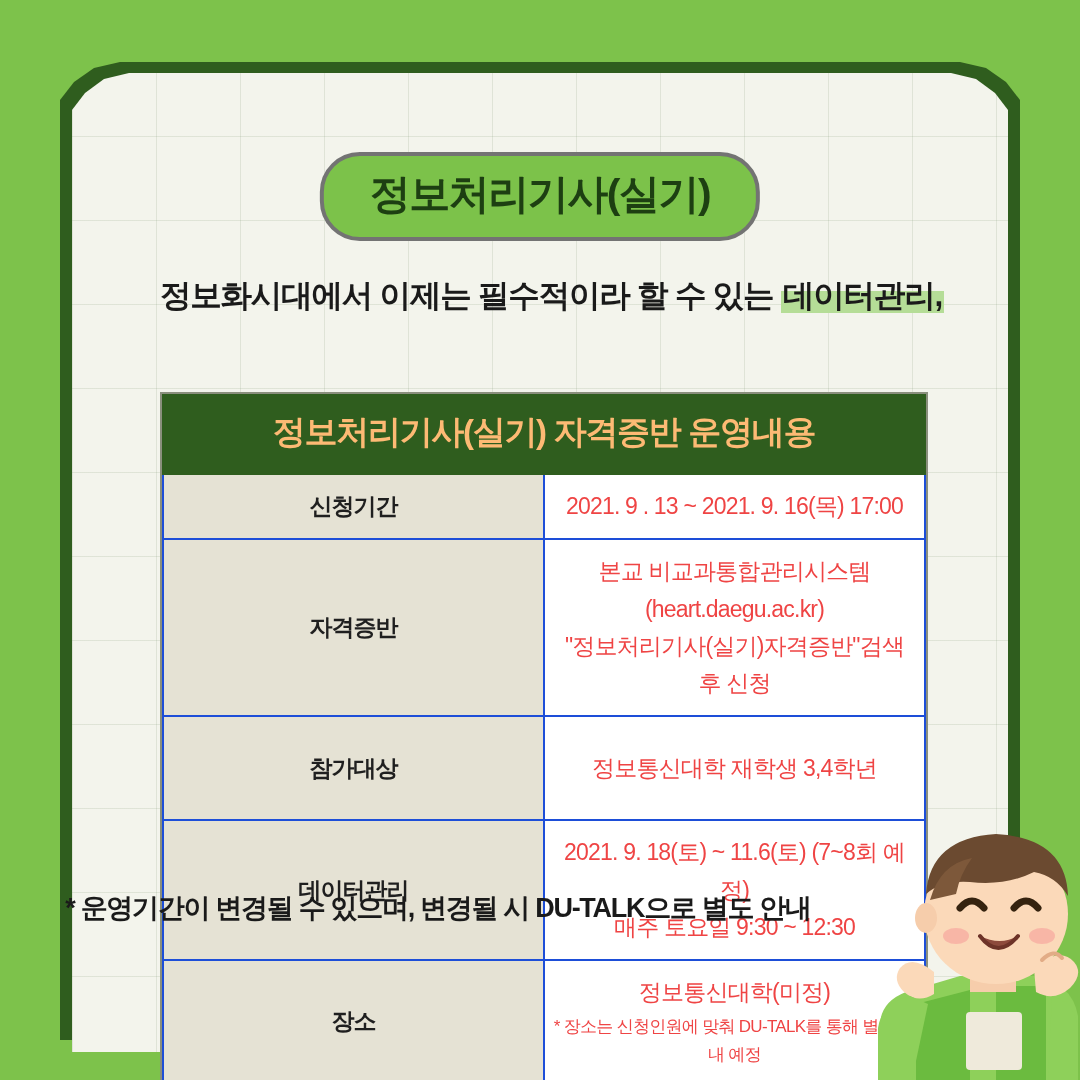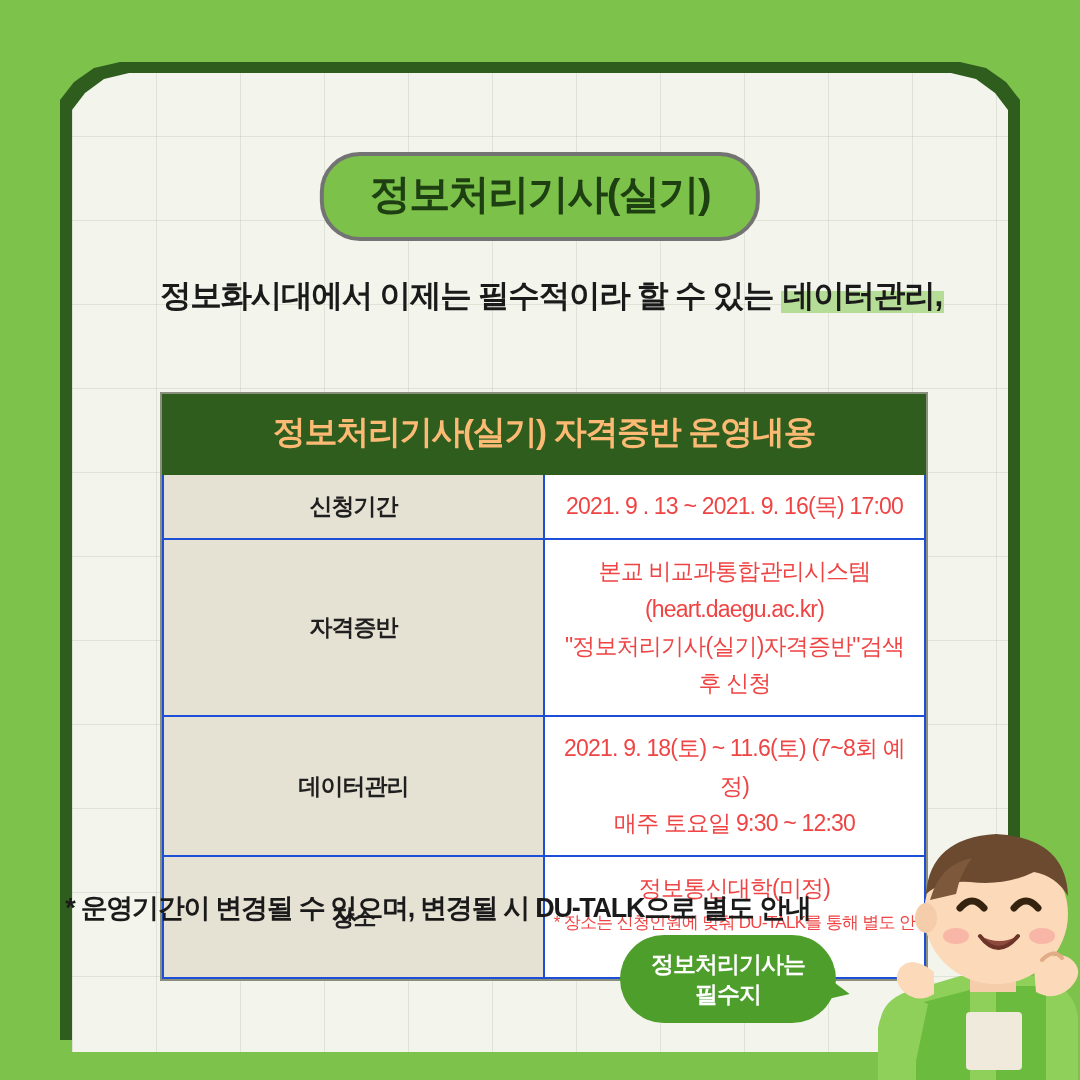--- a/index.html
+++ b/index.html
@@ -249,20 +249,26 @@
       </tr>
 
       <tr>
         <td class="label">자격증반</td>
         <td class="value">
           <span>본교 비교과통합관리시스템(heart.daegu.ac.kr)</span><br>
           <span>"정보처리기사(실기)자격증반"검색 후 신청</span>
         </td>
       </tr>
 
+      <tr class="row-tall">
+        <td class="label">참가대상</td>
+        <td class="value">
+          <span>정보통신대학 재학생 3,4학년</span>
+        </td>
+      </tr>
 
       <tr>
         <td class="label">데이터관리</td>
         <td class="value">
           <span>2021. 9. 18(토) ~ 11.6(토) (7~8회 예정)</span><br>
           <span>매주 토요일 9:30 ~ 12:30</span>
         </td>
       </tr>
 
       <tr>
@@ -271,26 +277,20 @@
           <span>정보통신대학(미정)</span>
           <span class="small-note">* 장소는 신청인원에 맞춰 DU-TALK를 통해 별도 안내 예정</span>
         </td>
       </tr>
     </tbody>
       </table>
   </div>
 
   <div class="footnote">* 운영기간이 변경될 수 있으며, 변경될 시 DU-TALK으로 별도 안내</div>
 
-  <div class="bubble">
-    <div>
-      <span>정보처리기사는</span><br>
-      <span>필수지</span>
-    </div>
-  </div>
 
   <svg class="character" viewBox="0 0 260 290">
 
     <path d="M60 290 L60 236 Q60 212 86 202 L140 186 L214 186 Q252 192 258 226 L258 290 Z" fill="#8ed05a"></path>
     <path d="M96 290 L96 214 L150 200 L150 290 Z" fill="#6bbb3f"></path>
     <path d="M176 290 L176 196 L226 196 L226 290 Z" fill="#6bbb3f"></path>
 
     <rect x="146" y="222" width="56" height="58" rx="4" fill="#efeadb"></rect>
 
     <path d="M150 172 L196 172 L196 202 L150 202 Z" fill="#f6cdab"></path>

